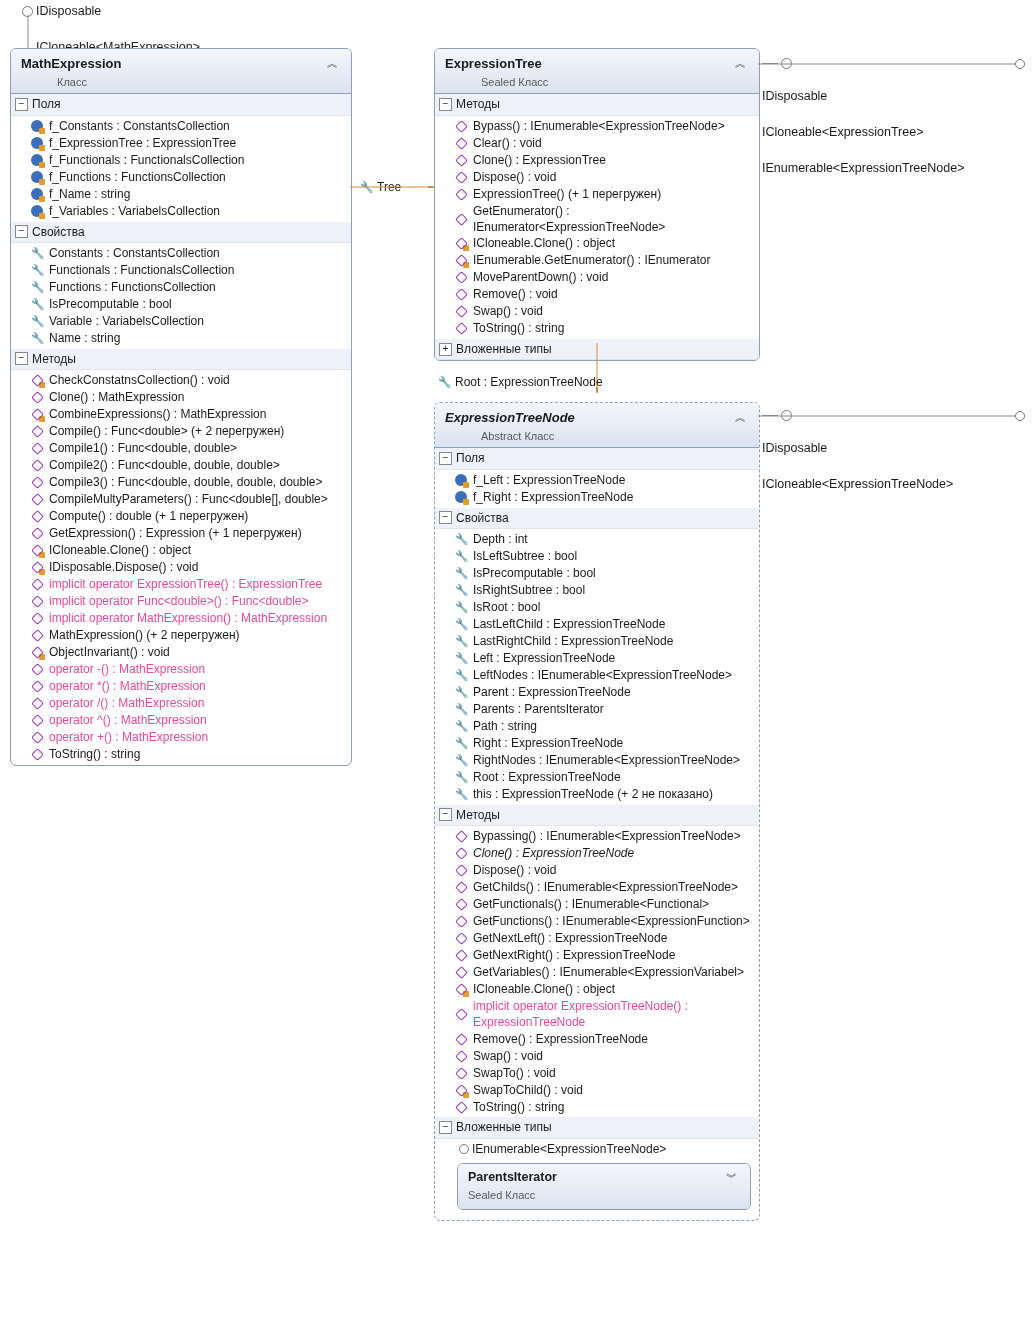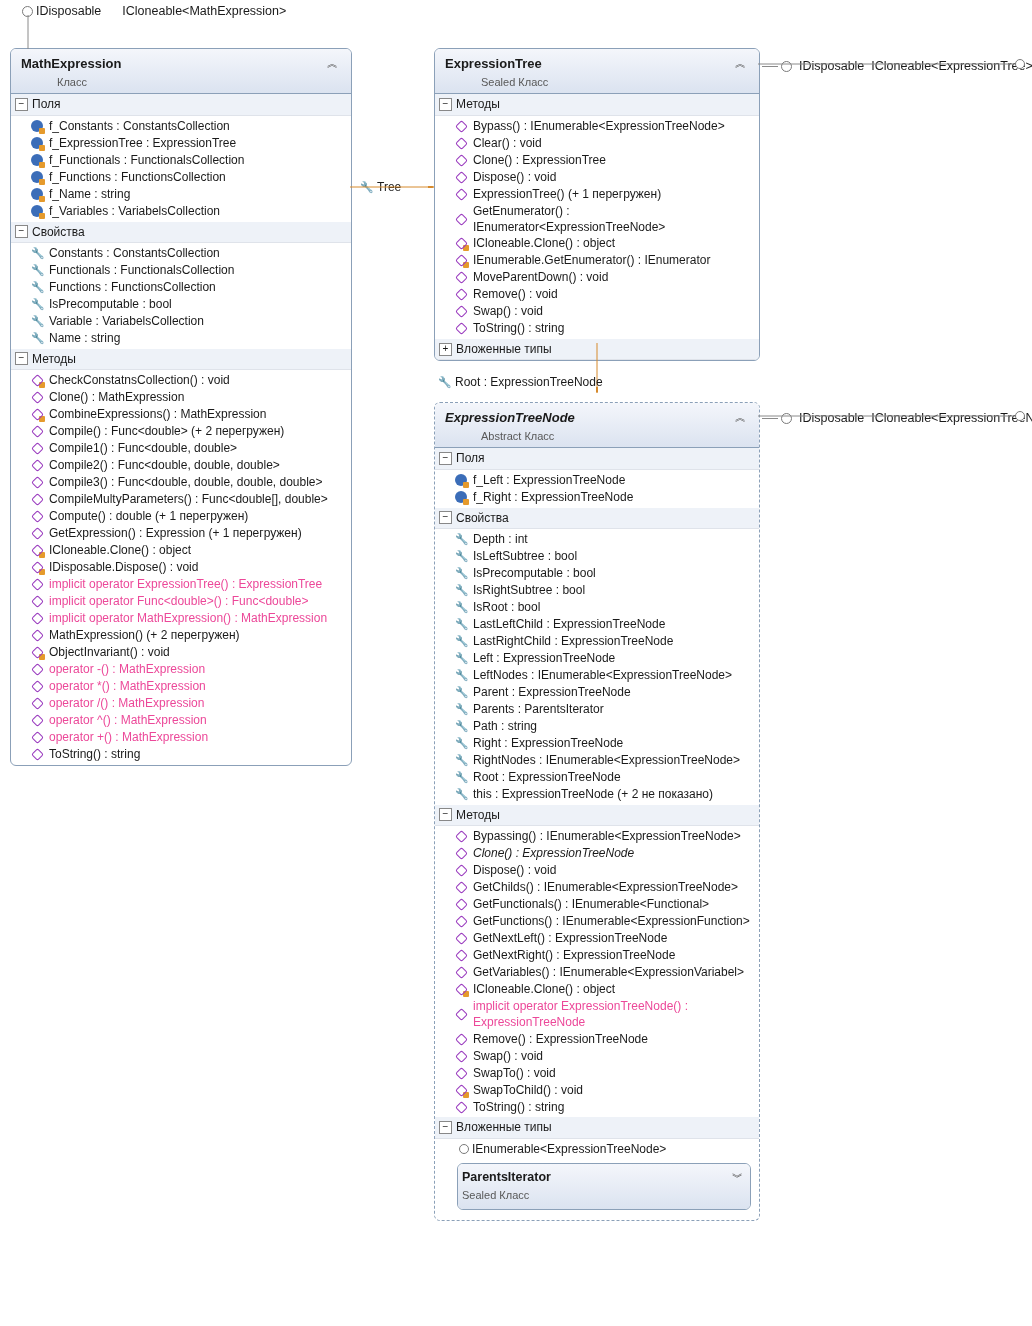--- a/index.html
+++ b/index.html
@@ -1,21 +1,21 @@
 <!DOCTYPE html>
 <html><head>
 <meta charset="utf-8">
 <style>
   :root { --border:#8ba0b8; --head1:#f4f6fb; --head2:#dbe3f0; --sect:#eef2f8; }
   body { background:#ffffff; font:400 12.5px/1.35 "Segoe UI",Tahoma,Arial,sans-serif; color:#1a1a1a; margin:0; position:relative; width:1032px; height:1326px; }
   .lolly { display:flex; align-items:center; gap:3px; }
   .lolly .ball { width:9px; height:9px; border:1px solid #7a7a7a; border-radius:50%; background:#fff; }
   .lolly .stick { width:16px; height:1px; background:#8a8a8a; }
   .lolly.right .stick { order:-1; }
-  .ifaces-col { position:absolute; display:flex; flex-direction:row; gap:7px; }
+  .ifaces-col { position:absolute; display:flex; flex-direction:column; gap:19px; }
   .ifaces-col.right .lolly { justify-content:flex-start; }
   .box { position:absolute; border:1px solid var(--border); border-radius:6px; background:#fff; overflow:hidden; box-shadow:0 0 0 0; }
   .box.dashed { border-style:dashed; }
   .box-head { display:flex; align-items:flex-start; justify-content:space-between; padding:6px 10px 4px; background:linear-gradient(180deg,var(--head1),var(--head2)); border-bottom:1px solid var(--border); }
   .box-head .title { font-weight:600; font-size:13px; }
   .box-head .subt { font-size:11px; color:#585858; margin-top:2px;margin-left:36px; }
   .box-head .italic { font-style:italic; }
   .chev { font-size:11px; color:#555; padding:1px 3px; -webkit-user-select:none; user-select:none; }
   .sect { display:flex; align-items:center; gap:4px; padding:2px 6px 2px 4px; background:var(--sect); border-bottom:1px solid #dfe3ea; font-size:12px; }
   .sect .pm { width:11px; height:11px; border:1px solid #888; font-size:10px; line-height:9px; text-align:center; background:#fff; }
@@ -28,21 +28,21 @@
   .i-field::before { content:""; position:absolute; inset:0; border-radius:50%; background:#3b6db8; }
   .i-field::after { content:""; position:absolute; right:-2px; bottom:-2px; width:6px; height:6px; background:#e59a2c; border-radius:1px; }
   .i-prop { position:relative; }
   .i-prop::before { content:"🔧"; font-size:11px; line-height:12px; color:#333; position:absolute; inset:0; }
   .i-meth { position:relative; width:12px; height:12px; }
   .i-meth::after { content:""; position:absolute; top:2px; left:2px; width:7px; height:7px; border:1.5px solid #9a3bbf; border-radius:2px; transform:rotate(45deg); }
   .i-meth.priv::before { content:""; position:absolute; right:-2px; bottom:-2px; width:6px; height:6px; background:#e59a2c; border-radius:1px; }
   .nest-if { display:flex; align-items:center; gap:3px; padding:2px 6px 6px 24px; font-size:12px; }
   .nest-if .ball { width:8px; height:8px; border:1px solid #7a7a7a; border-radius:50%; background:#fff; }
   .nest-box { border:1px solid var(--border); border-radius:6px; margin:0 8px 10px 22px; overflow:hidden; }
-  .nest-head { display:flex; align-items:flex-start; justify-content:space-between; padding:5px 4px 7px; background:linear-gradient(180deg,var(--head1),var(--head2)); }
+  .nest-head { display:flex; align-items:flex-start; justify-content:space-between; padding:5px 10px 7px; background:linear-gradient(180deg,var(--head1),var(--head2)); }
   .nest-head .title{font-weight:600;font-size:12.5px}
   .nest-head .subt{font-size:11px;color:#585858;margin-top:2px}
   .conn { position:absolute; pointer-events:none; }
   .label-row { position:absolute; display:flex; align-items:center; gap:5px; font-size:12px; }
 </style>
 </head>
 <body>
 
 <div class="ifaces-col" style="left:22px; top:3px;">
   <div class="lolly">

